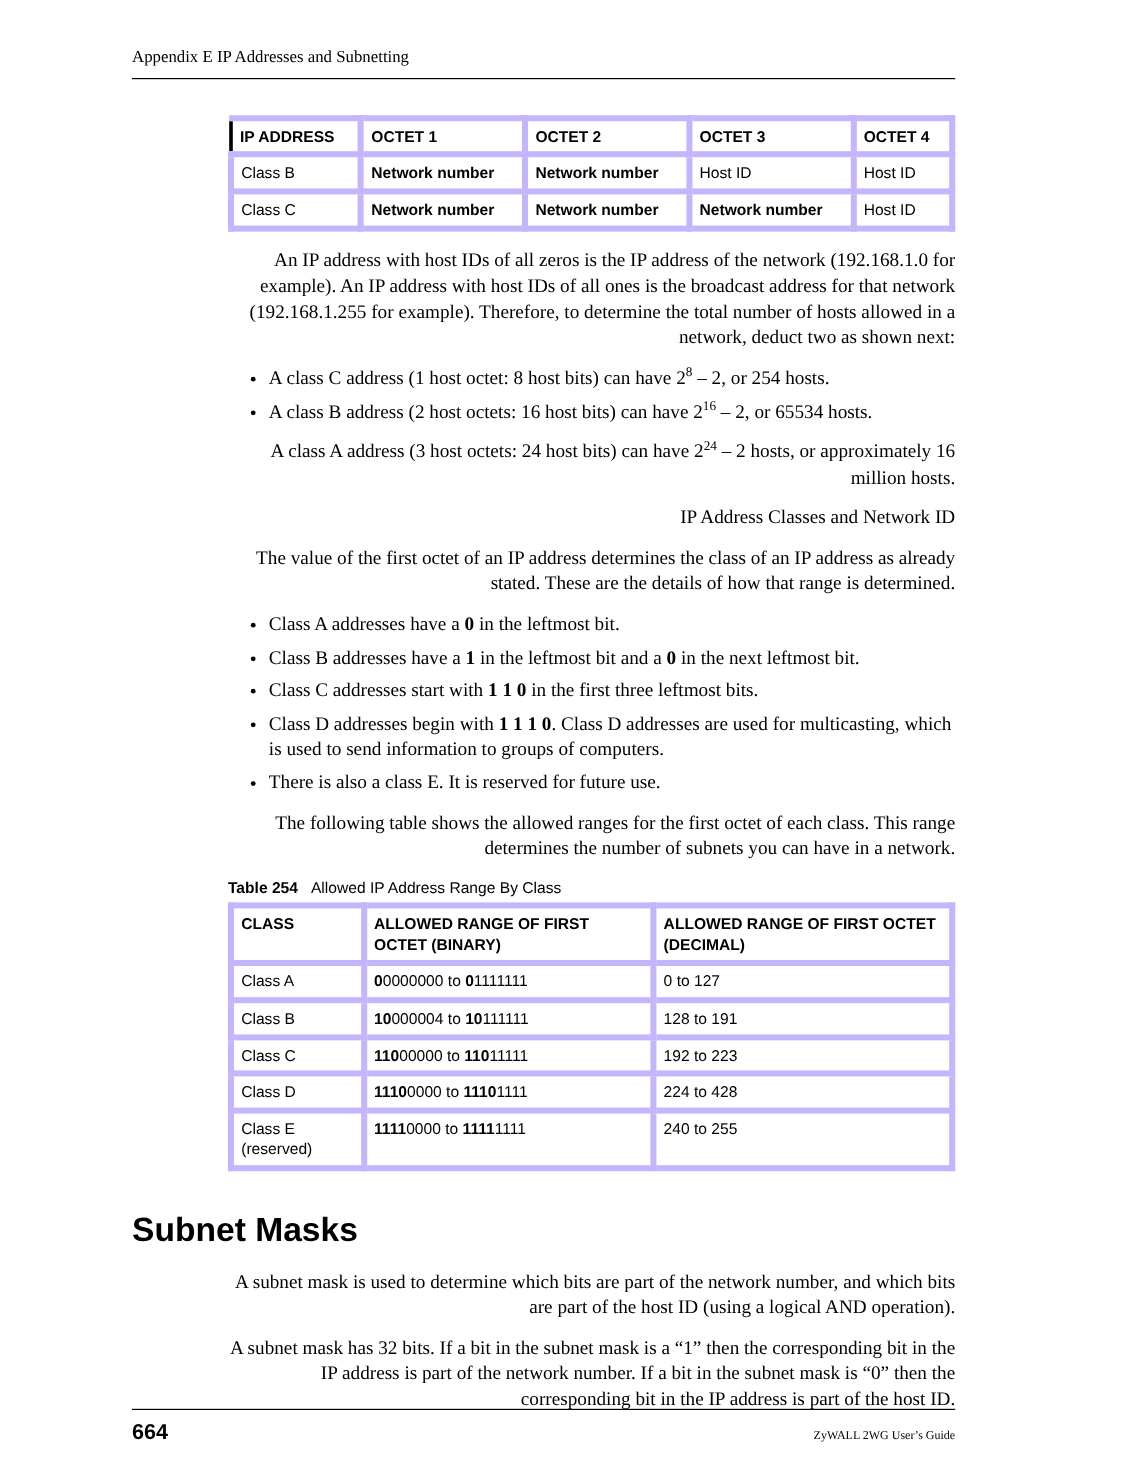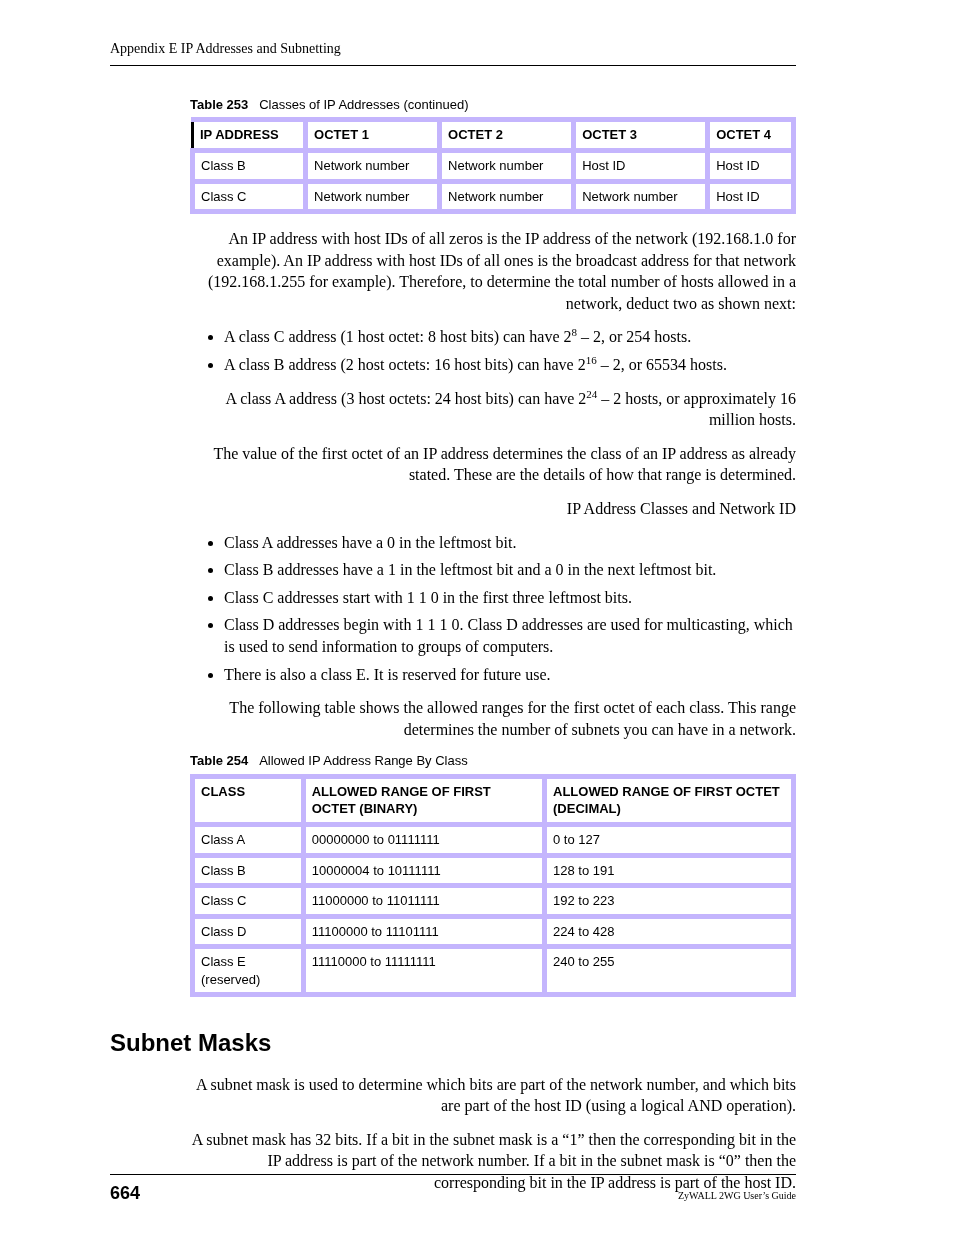--- a/index.html
+++ b/index.html
@@ -46,55 +46,52 @@
   table.t th{
     font-weight:bold;
   }
   table.t .thick-left{border-left:3px solid #000;}
   p{margin:0 0 12px 0;text-align:right;}
   ul{margin:0 0 12px 0;padding-left:34px;}
   li{margin:0 0 6px 0;}
   .sup{vertical-align:super;font-size:11px;line-height:0;}
   h2.section{
     font-family:Arial,Helvetica,sans-serif;
-    font-size:24px;
+    font-size:28px;
     font-weight:bold;
     margin:30px 0 14px -80px;
   }
   .footer{
     position:absolute;
     bottom:30px;
     left:110px;
     right:110px;
   }
   .footer-line{border-top:1px solid #000;margin-bottom:6px;}
   .footer-row{display:flex;justify-content:space-between;align-items:baseline;}
   .page-num{
     font-family:Arial,Helvetica,sans-serif;
     font-size:18px;
     font-weight:bold;
   }
   .guide{
     font-family:"Times New Roman",Times,serif;
     font-size:10px;
   }
-  .b{font-weight:normal;}
+  .b{font-weight:bold;}
 </style>
 </head>
 <body>
 
 <div class="page">
   <div class="running-head">Appendix E IP Addresses and Subnetting</div>
   <hr class="hr">
 
   <div class="content">
 
-    <div class="tbl-caption">
-      <b>Table 253</b>&nbsp;&nbsp;&nbsp;<span>Classes of IP Addresses (continued)</span>
-    </div>
     <table class="t">
       <tbody>
           <tr>
         <th class="thick-left">IP ADDRESS</th>
         <th>OCTET 1</th>
         <th>OCTET 2</th>
         <th>OCTET 3</th>
         <th>OCTET 4</th>
       </tr>
       <tr>
@@ -122,22 +119,22 @@
       </li>
       <li>
         <span>A class B address (2 host octets: 16 host bits) can have 2</span><span class="sup">16</span><span> – 2, or 65534 hosts.</span>
       </li>
     </ul>
 
     <p>
       <span>A class A address (3 host octets: 24 host bits) can have 2</span><span class="sup">24</span><span> – 2 hosts, or approximately 16 million hosts.</span>
     </p>
 
+    <p>IP Address Classes and Network ID</p>
     <p>The value of the first octet of an IP address determines the class of an IP address as already stated. These are the details of how that range is determined.</p>
-    <p>IP Address Classes and Network ID</p>
 
     <ul>
       <li>
         <span>Class A addresses have a </span><span class="b">0</span><span> in the leftmost bit.</span>
       </li>
       <li>
         <span>Class B addresses have a </span><span class="b">1</span><span> in the leftmost bit and a </span><span class="b">0</span><span> in the next leftmost bit.</span>
       </li>
       <li>
         <span>Class C addresses start with </span><span class="b">1 1 0</span><span> in the first three leftmost bits.</span>

